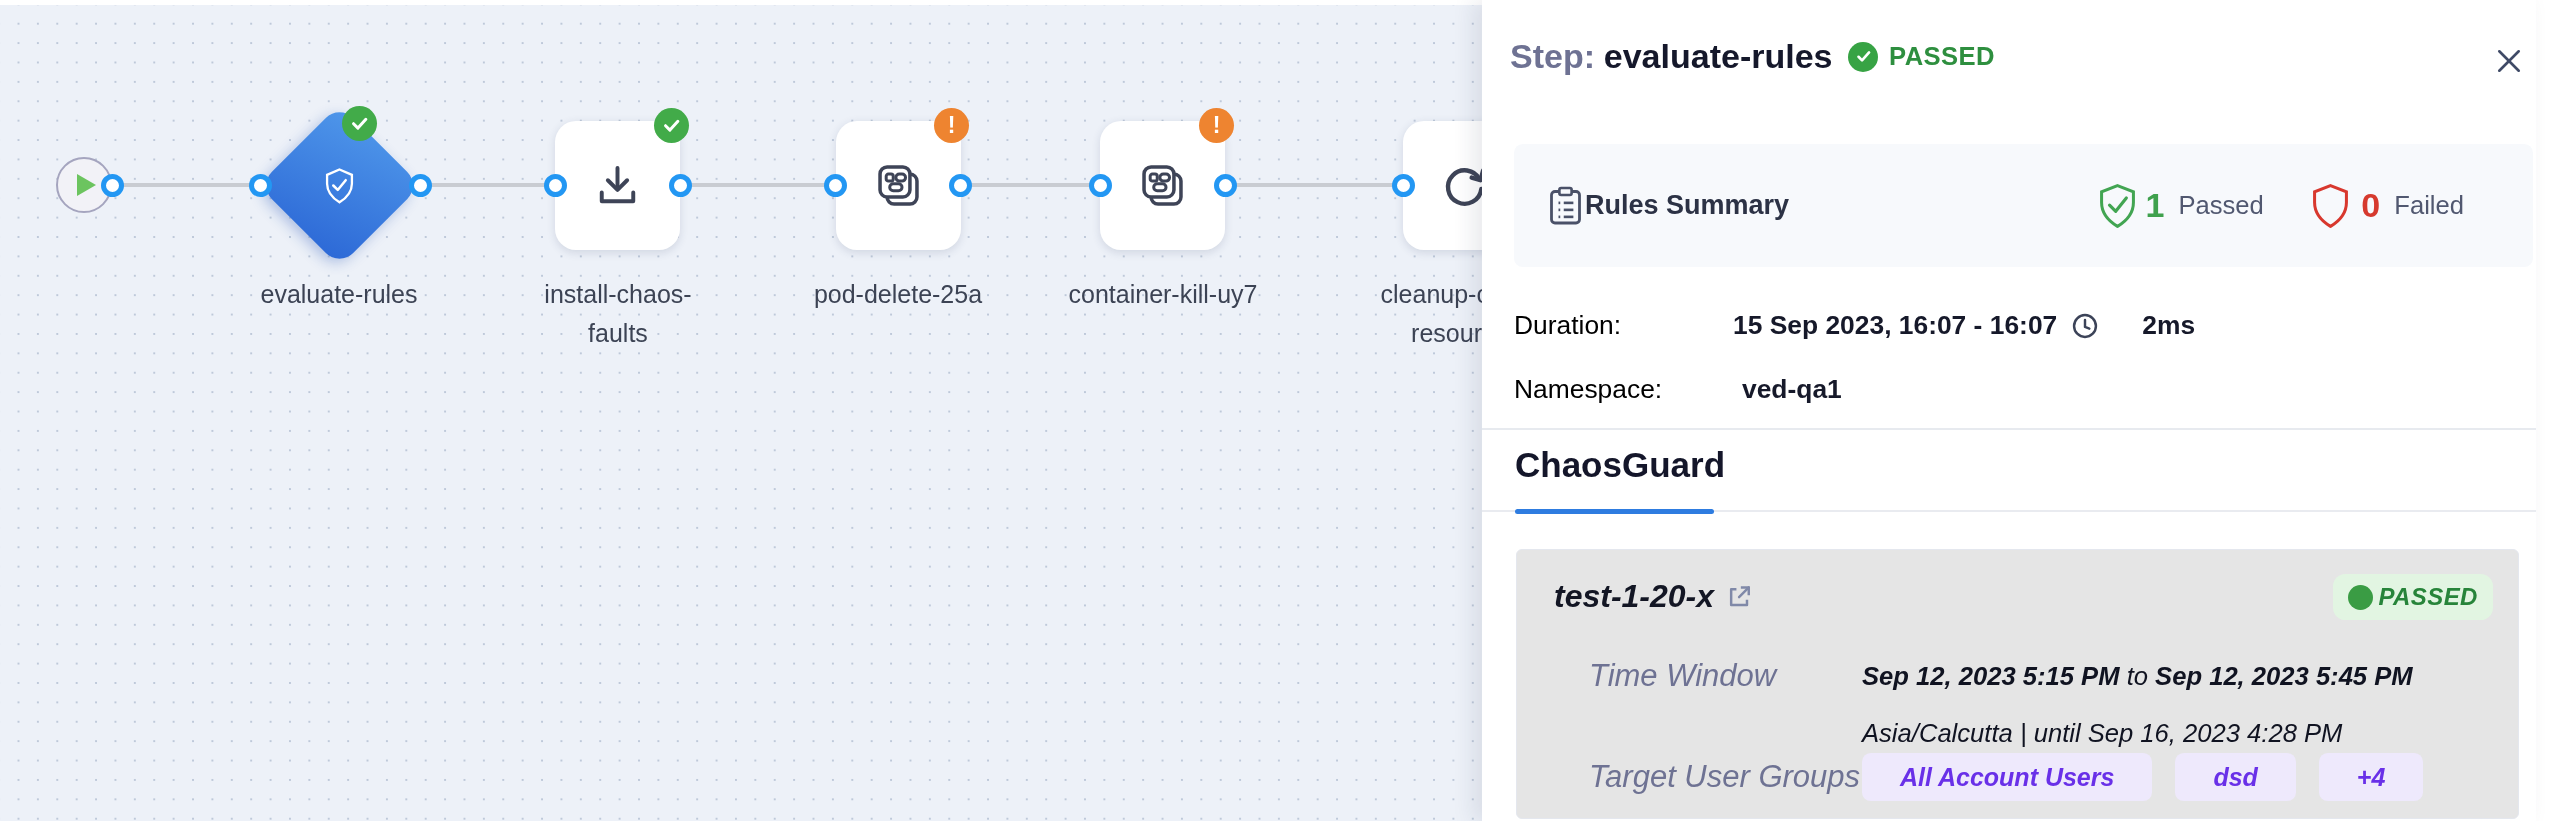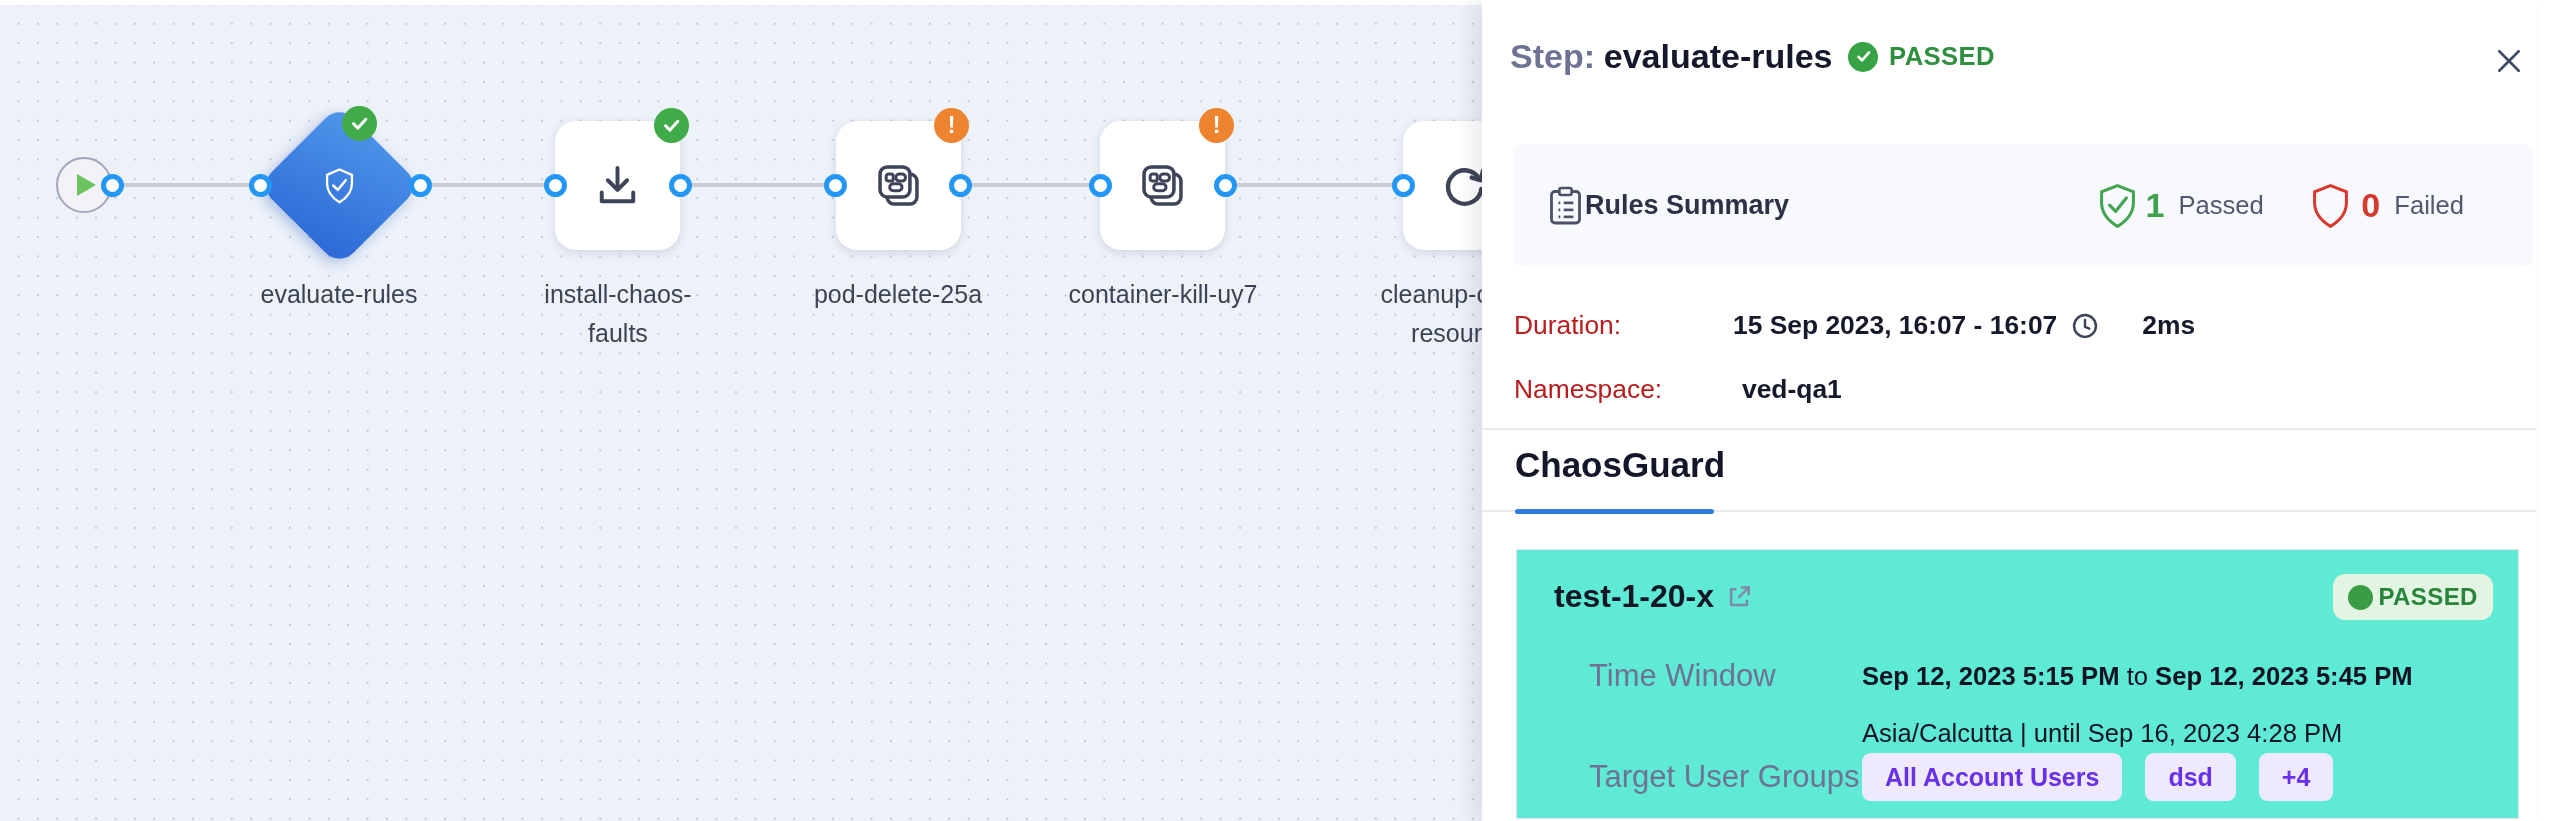--- a/index.html
+++ b/index.html
@@ -69,52 +69,52 @@
   }
   .rules-left { display:flex; align-items:center; margin-left:34px; }
   .rules-title { font-size:27px; font-weight:700; color:#2c3245; margin-left:2px; }
   .rules-right { display:flex; align-items:center; margin-left:auto; margin-right:69px; }
   .count-pass { font-size:34px; font-weight:700; color:#3fa14d; margin-left:7px; }
   .count-fail { font-size:34px; font-weight:700; color:#d63a2e; margin-left:10.6px; }
   .count-word { font-size:25.6px; color:#515870; margin-left:14px; }
   .gap40 { width:46px; }
 
   .meta-row { position:absolute; left:32px; display:flex; align-items:center; }
-  .meta-label { font-size:26.4px; color:#b91c1c; width:219px; }
+  .meta-label { font-size:26.4px; color:#000000; width:219px; }
   .meta-value { font-size:26.4px; color:#16192a; font-weight:700; }
   .clock-wrap { margin-left:14px; display:flex; align-items:center;gap:36px; }
   .elapsed { font-size:26.4px; color:#16192a; font-weight:700; margin-left:7px; }
 
   .divider { position:absolute; left:0; top:428px; width:1054px; height:1.8px; background:#e7eaef; }
   .tabbar-border { position:absolute; left:0; top:510px; width:1054px; height:1.8px; background:#e9ebf0; }
   .tab {
     position:absolute; left:33px; top:445px; width:199px; height:67px; text-align:center;
     font-size:35px; font-weight:700; color:#14162a; cursor:pointer;
   }
   .tab-underline { position:absolute; left:0; bottom:-1.8px; width:199px; height:5.3px; background:#2e7ce0; border-radius:2.6px; }
 
   .guard-card {
     position:absolute; left:34px; top:549px; width:1003px; height:270px;
-    background:#5eead4; border:1.8px solid #e4e7ee; border-radius:0;
+    background:#e5e5e5; border:1.8px solid #e4e7ee; border-radius:6px;font-style:italic;
   }
   .guard-title-row { position:absolute; left:37px; top:28px; display:flex; align-items:center; }
   .guard-name { font-size:32px; font-weight:700; color:#131624; }
   .guard-status {
     position:absolute; left:816px; top:24px; width:160px; height:46px; background:#e2f5e2; border-radius:12.3px;
     display:flex; align-items:center; justify-content:center;
   }
   .guard-dot { width:25px; height:25px; border-radius:50%; background:#3a9c44; }
   .guard-status-text { font-size:24px; font-weight:700; color:#27843a; letter-spacing:0.4px; margin-left:5.3px; }
   .g-row { position:absolute; left:72px; display:flex; align-items:center; }
   .g-label { font-size:31px; color:#6e7293; width:273px; }
   .g-val { font-size:25.6px; color:#101321; }
   .bold { font-weight:700; }
   .pills { display:flex; gap:23px; }
   .pill {
-    height:48px; background:#eee9fc; border-radius:8.8px; padding:0 23px;
+    height:48px; background:#eee9fc; border-radius:8.8px; padding:0 38px;
     display:flex; align-items:center; font-size:25px; font-weight:600; color:#6930e8;
   }
   svg { display:block; }
 </style>
 </head>
 <body>
 
 <div id="stage">
 
   <div id="canvas">

